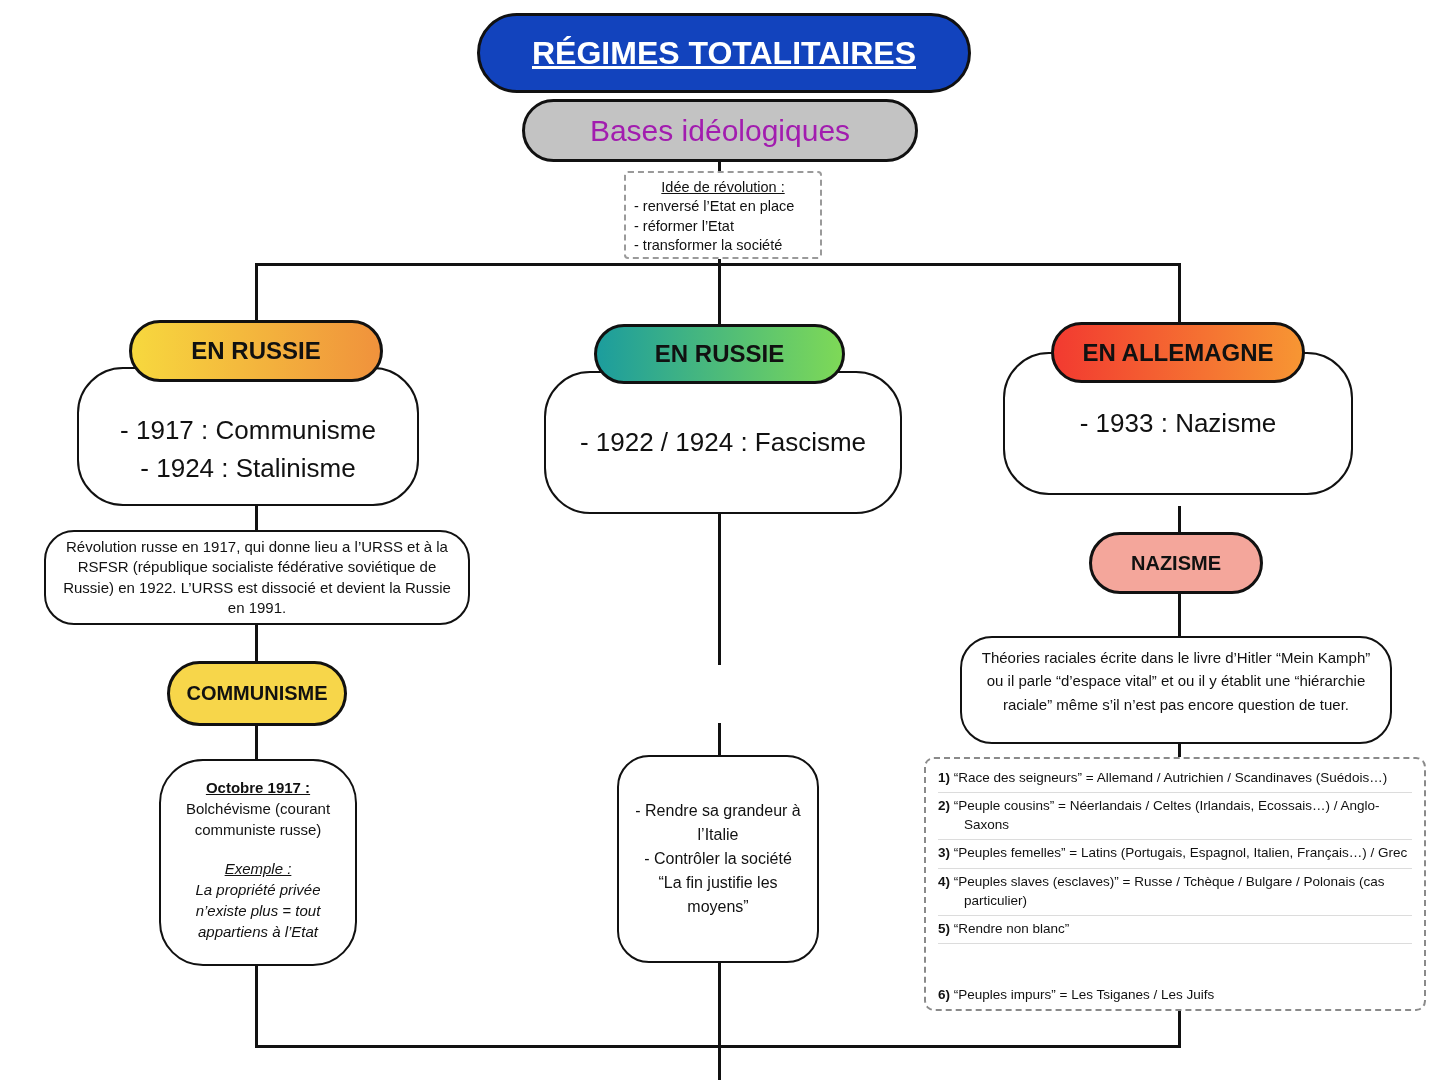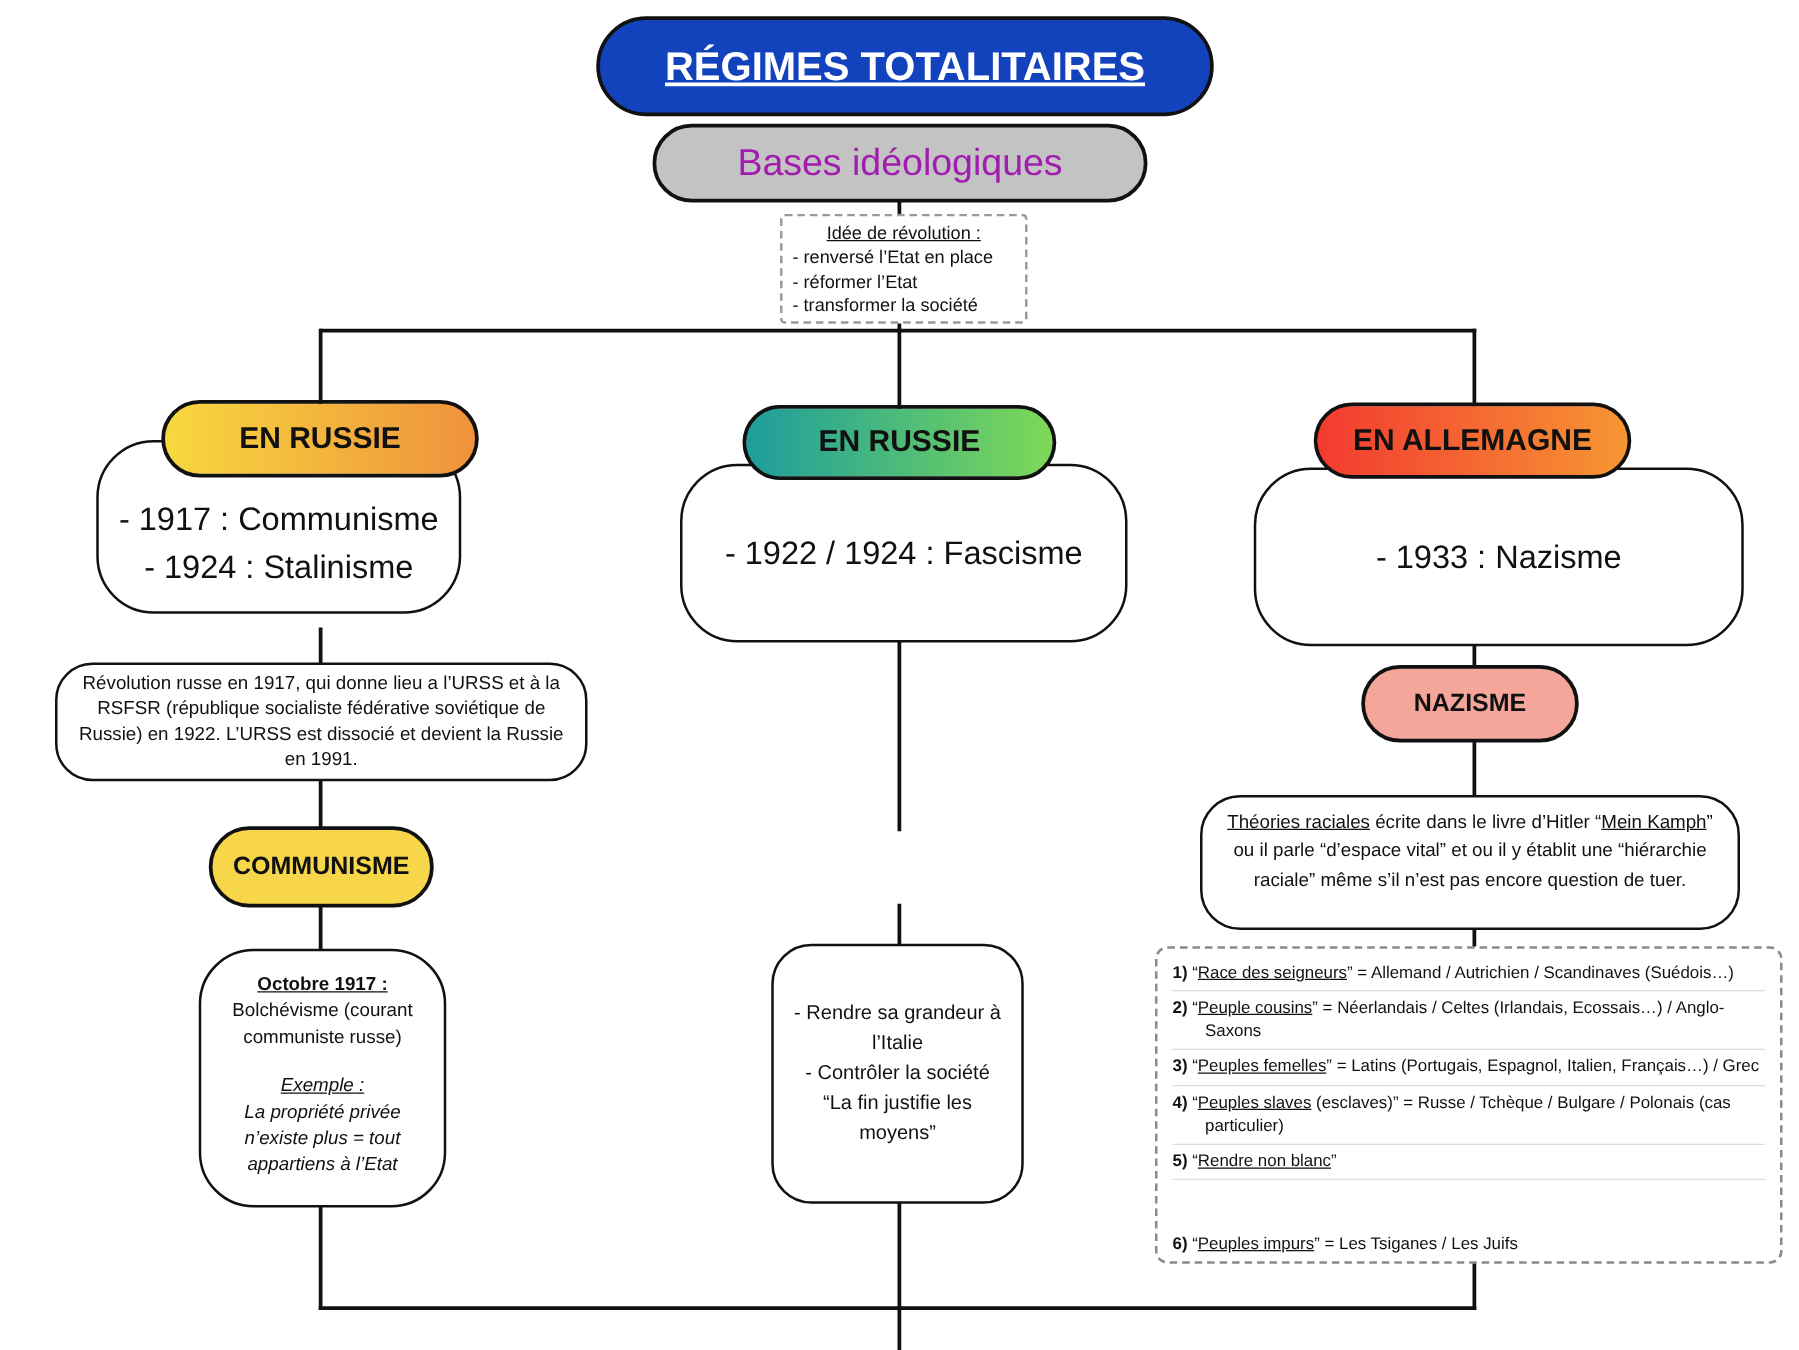--- a/index.html
+++ b/index.html
@@ -34,23 +34,23 @@
   .rev-title{text-decoration:underline;align-self:center;}
   .rev-item{align-self:flex-start;text-align:left;}
   .branch-pill{font-size:24px;color:#111;}
   .pill-russia{left:129px;top:320px;width:254px;height:62px;
     background:linear-gradient(90deg,var(--russia_g1,#f7d83e),var(--russia_g2,#f0923c));}
   .pill-italie{left:594px;top:324px;width:251px;height:60px;
     background:linear-gradient(90deg,var(--italy_g1,#1c9d9d),var(--italy_g2,#7ed957));}
   .pill-allemagne{left:1051px;top:322px;width:254px;height:61px;
     background:linear-gradient(90deg,var(--germany_g1,#f23a30),var(--germany_g2,#f79633));}
   .dates-box{font-size:26px;font-weight:500;line-height:1.45;}
-  .box-russia-dates{left:77px;top:352px;width:292px;height:139px;border-radius:46px;padding-top:26px;}
+  .box-russia-dates{left:77px;top:367px;width:342px;height:139px;border-radius:46px;padding-top:26px;}
   .box-italie-dates{left:544px;top:371px;width:358px;height:143px;border-radius:46px;}
-  .box-allemagne-dates{left:1003px;top:374px;width:392px;height:143px;border-radius:46px;}
+  .box-allemagne-dates{left:1003px;top:352px;width:350px;height:143px;border-radius:46px;}
   .russia-note{
     left:44px;top:530px;width:426px;height:95px;border-radius:30px;
     font-size:15px;line-height:1.36;padding:6px 14px;
   }
   .sub-pill{font-size:20px;}
   .pill-communisme{left:167px;top:661px;width:180px;height:65px;background:var(--communisme,#f7d64a);}
   .pill-facisme{left:627px;top:661px;width:180px;height:65px;background:var(--facisme,#00a85d);}
   .pill-nazisme{left:1089px;top:532px;width:174px;height:62px;background:var(--nazisme,#f4a69b);}
   .octobre-box{
     left:159px;top:759px;width:198px;height:207px;border-radius:44px;
@@ -61,21 +61,21 @@
   .ex-label{font-style:italic;text-decoration:underline;}
   .ex-text{font-style:italic;}
   .italy-detail{
     left:617px;top:755px;width:202px;height:208px;border-radius:32px;
     font-size:16px;line-height:1.5;padding:12px 10px;
   }
   .theory-box{
     left:960px;top:636px;width:432px;height:108px;border-radius:32px;
     font-size:15px;line-height:1.55;padding:8px 14px;display:block;
   }
-  .u{text-decoration:underline;}
+  .u{}
   .races-box{
     left:924px;top:757px;width:502px;height:254px;border:2px dashed #8a8a8a;border-radius:10px;
     font-size:13.5px;line-height:1.42;padding:6px 12px;justify-content:flex-start;
     align-items:stretch;text-align:left;
   }
   .race-item{
     padding:3px 0 5px 26px;text-indent:-26px;border-bottom:1px solid #dcdcdc;
   }
   .race-item:last-child{border-bottom:none;margin-top:38px;}
   .race-num{font-weight:bold;}

